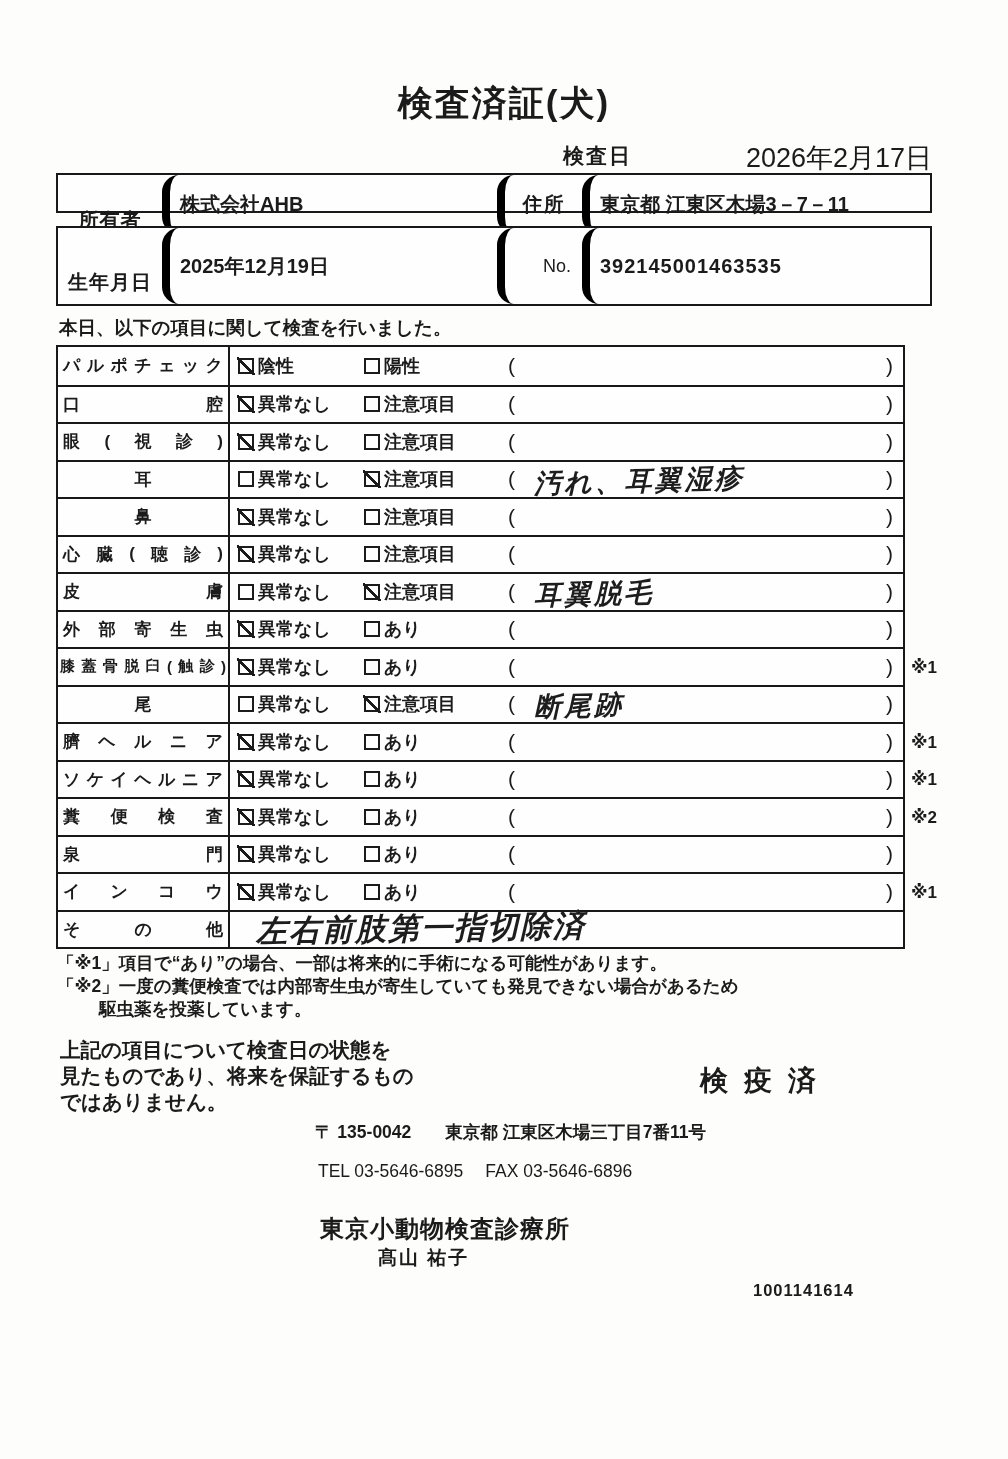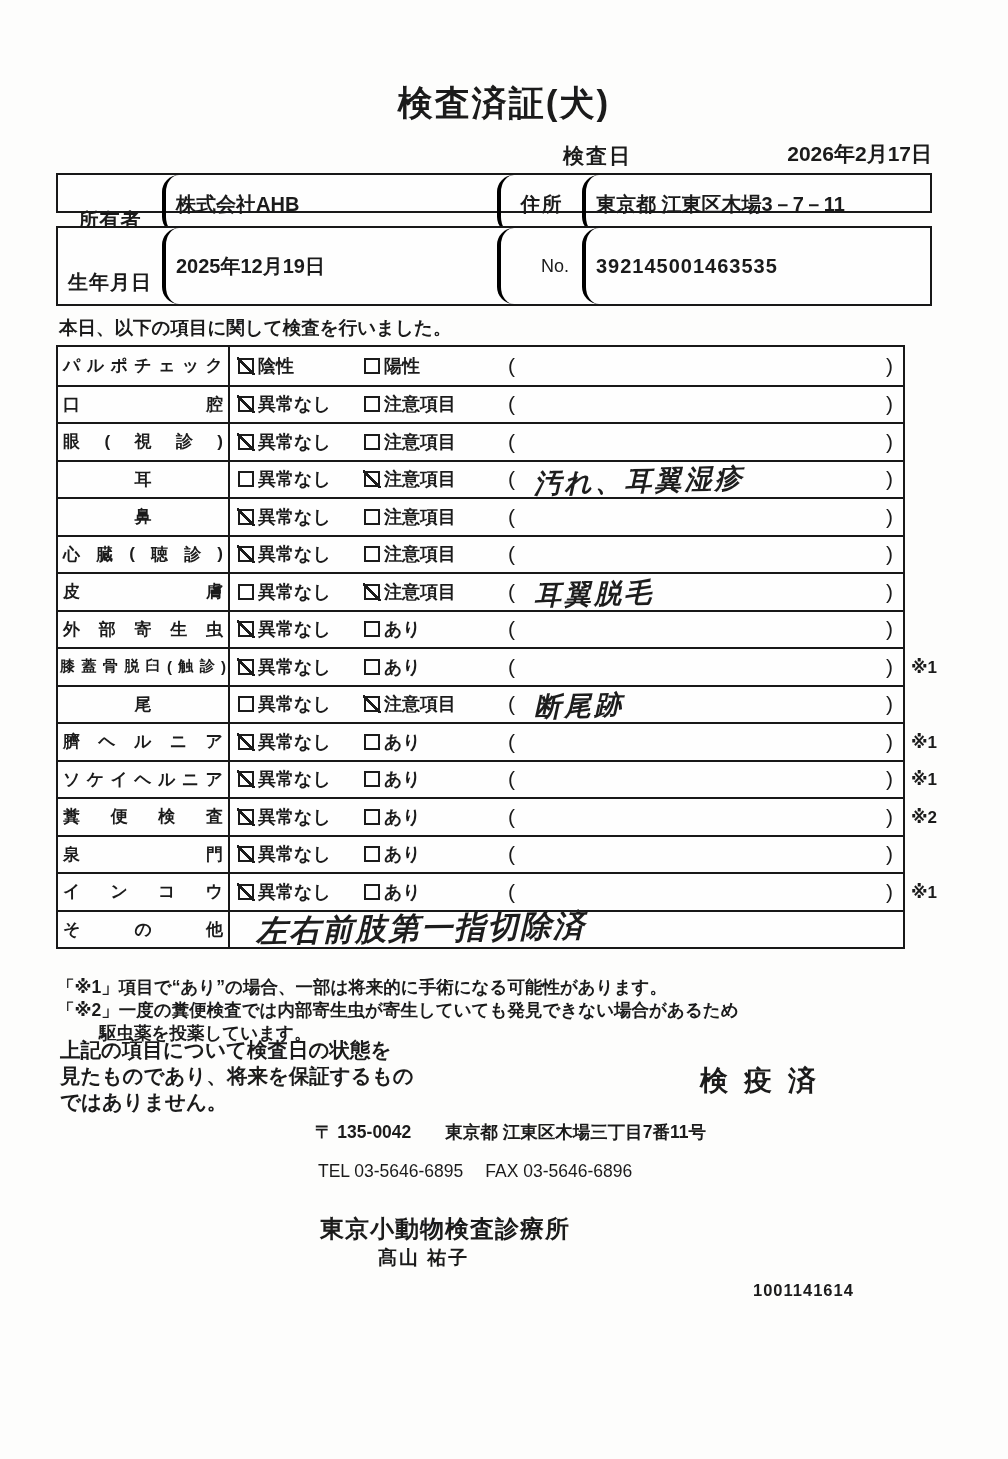--- a/index.html
+++ b/index.html
@@ -5,27 +5,27 @@
   html,body{margin:0;padding:0;background:#e9e9e9;}
   .page{
     position:relative;width:1008px;height:1459px;margin:0 auto;
     background:#fdfdfc;overflow:hidden;color:#1b1b1b;
     font-family:"Liberation Sans","DejaVu Sans",sans-serif;
   }
   .abs{position:absolute;}
   
   .doc-title{left:0;right:0;top:80px;text-align:center;font-size:35px;font-weight:700;letter-spacing:2px;}
   .insp-date-label{left:563px;top:142px;font-size:21px;font-weight:700;letter-spacing:2px;}
-  .insp-date-value{right:76px;top:140px;font-size:21px;font-weight:700;}
+  .insp-date-value{right:76px;top:140px;font-size:27px;font-weight:400;}
   
   .tbl{border:2px solid #181818;display:flex;flex-direction:column;box-sizing:border-box;background:#fefefe;}
   .tbl-row{display:flex;flex:1;}
   .tbl-row + .tbl-row{border-top:2px solid #181818;}
   .cell{box-sizing:border-box;display:flex;align-items:center;font-size:20px;overflow:hidden;white-space:nowrap;}
-  .cell + .cell{border-left:4px solid #000000;border-radius:17px;}
+  .cell + .cell{border-left:8px solid #000000;border-radius:17px;}
   .cell.lbl{justify-content:center;font-weight:700;letter-spacing:1px;}
   .cell.val{padding-left:10px;font-weight:600;}
   .owner-tbl{left:56px;top:173px;width:876px;height:40px;}
   .pet-tbl{left:56px;top:226px;width:876px;height:80px;}
   .w-label1{width:104px;margin-top:32px;}.w-val1{width:335px;}.w-label2{width:85px;}
   .w-sex{width:95px;}.w-wlabel{width:90px;}.w-weight{flex:1;}
   .w-rest{flex:1;}
   .narrowkana{font-size:18px;transform:scaleX(.85);transform-origin:left center;}
   .weight-cell{justify-content:flex-end;padding-right:14px;gap:12px;font-weight:600;}
   .unit{font-size:15px;}
@@ -48,21 +48,21 @@
   .opt{font-size:18px;font-weight:700;white-space:nowrap;}
   .cb{width:16px;height:16px;border:2px solid #1b1b1b;box-sizing:border-box;position:relative;flex:0 0 auto;background:#fefefe;}
   .cb.checked::after{content:"";position:absolute;left:-3px;right:-3px;top:-3px;bottom:-3px;
     background:linear-gradient(45deg,transparent 44%,#1b1b1b 44%,#1b1b1b 54%,transparent 54%);}
   .paren{flex:1;display:flex;justify-content:space-between;align-items:center;font-size:21px;padding:0 10px 0 14px;position:relative;}
   .hand{font-family:"DejaVu Serif","Liberation Serif",serif;font-style:italic;font-weight:600;color:#1d1d1d;white-space:nowrap;}
   .note-hand{position:absolute;left:40px;top:-4px;font-size:27px;letter-spacing:3px;transform:rotate(-1.5deg);}
   .free-hand{font-size:31px;letter-spacing:2px;padding-left:26px;transform:rotate(-1deg);}
   .mark{position:absolute;left:calc(100% + 8px);top:50%;transform:translateY(-50%);font-size:17px;font-weight:700;white-space:nowrap;}
   
-  .footnotes{left:57px;top:976px;font-size:17.5px;font-weight:700;line-height:23px;}
+  .footnotes{left:57px;top:952px;font-size:17.5px;font-weight:700;line-height:23px;}
   .fn-indent{padding-left:42px;}
   .disclaimer{left:60px;top:1037px;font-size:20.5px;font-weight:700;line-height:26px;}
   .stamp{left:700px;top:1062px;font-size:28px;font-weight:600;letter-spacing:16px;white-space:nowrap;}
   
   .postal-line{left:315px;top:1120px;font-size:17.5px;font-weight:600;display:flex;gap:34px;white-space:nowrap;align-items:center;}
   .tel-line{left:318px;top:1161px;font-size:17.5px;font-weight:500;display:flex;gap:22px;white-space:nowrap;}
   .clinic-name{left:320px;top:1213px;font-size:24px;font-weight:700;letter-spacing:1px;}
   .vet-name{left:378px;top:1245px;font-size:19px;font-weight:700;letter-spacing:2px;}
   .doc-code{left:753px;top:1281px;font-size:16.5px;font-weight:600;letter-spacing:1px;}
 </style>

